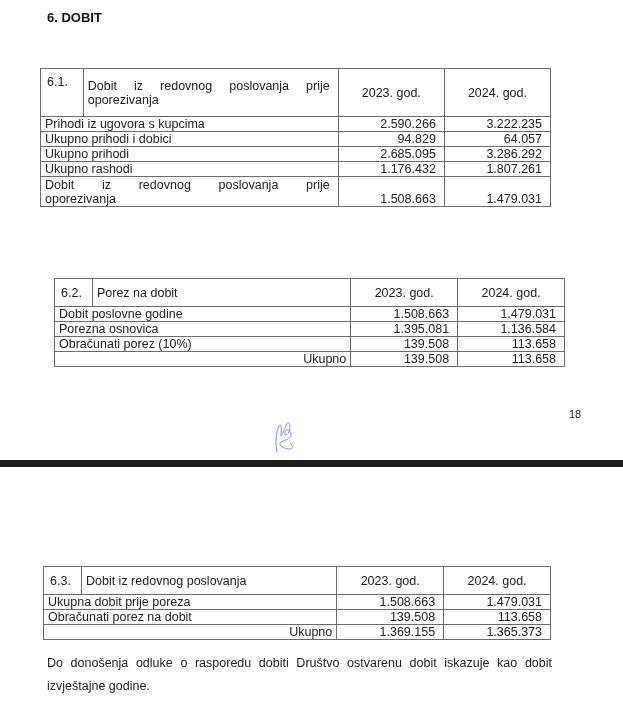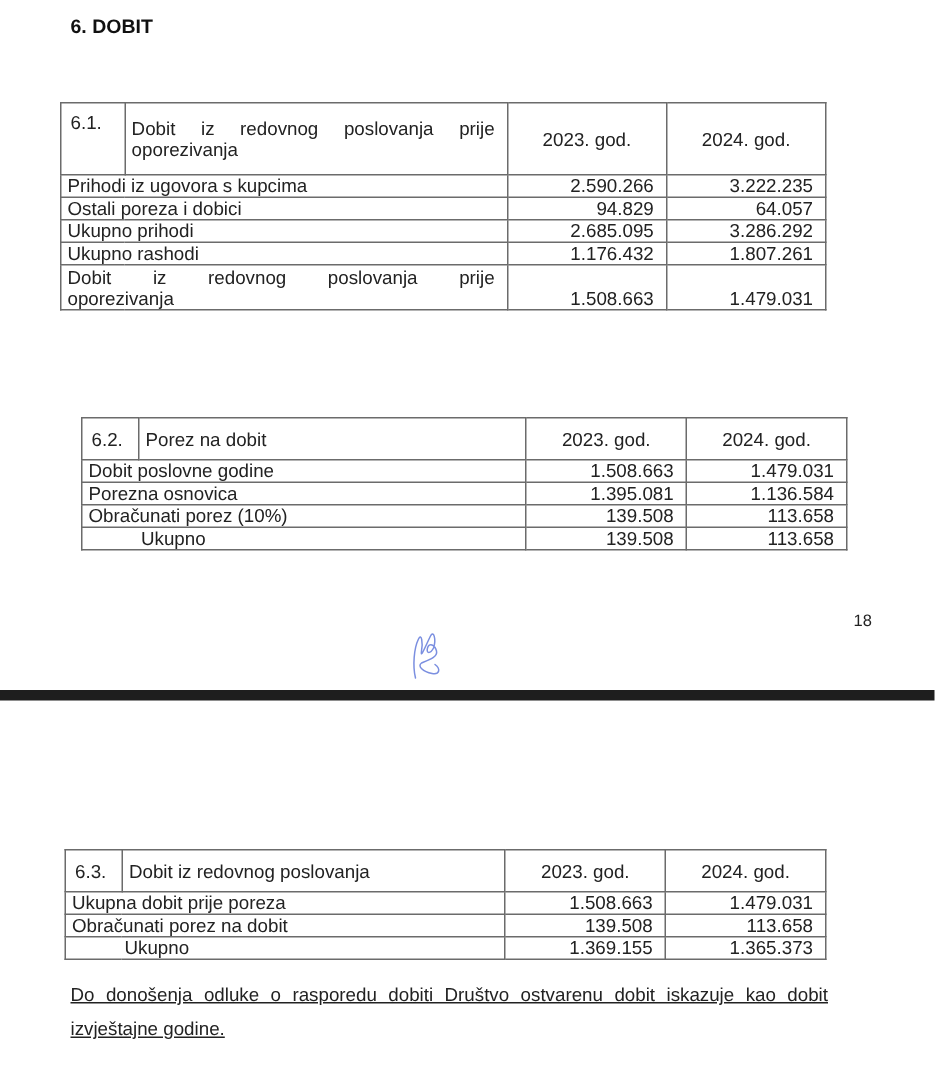--- a/index.html
+++ b/index.html
@@ -15,41 +15,41 @@
   table.fin {
     position: absolute; border-collapse: collapse;
     font-family: "Liberation Sans", sans-serif; font-size: 12.5px; color: #222;
   }
   table.fin td {
     border: 1px solid #6b6b6b; padding: 0 4px; line-height: 14px; vertical-align: middle;
   }
   table.fin td.num { text-align: right; padding-right: 8px; margin-top: 25px; }
   table.fin td.yr { text-align: center; }
   table.fin tr.bold td { font-weight: normal; }
-  table.fin td.center { text-align: left; padding-left: 39px; }
+  table.fin td.center { text-align: right; padding-left: 39px; }
   .hdr-num { width: 32px; padding-left: 6px !important; vertical-align: top !important; padding-top: 6px !important; margin-left: 24px; }
   .hdr-title { text-align: justify; text-align-last: justify; }
   .hdr-title .last { text-align-last: left; display: block; }
 
   #t1 { left: 40px; top: 68px; width: 511px; }
   #t2 { left: 54px; top: 278px; width: 511px; }
   #t3 { left: 43px; top: 566px; width: 508px; }
 
   .page-number {
     position: absolute; left: 569px; top: 408px; font-size: 11px; color: #222;
   }
   .signature { position: absolute; left: 272px; top: 418px; width: 26px; height: 36px; }
   .page-break {
     position: absolute; left: 0; top: 460px; width: 623px; height: 7px;
     background: #1e1e1e;
   }
   .paragraph {
     position: absolute; left: 47px; top: 652px; width: 505px;
     font-size: 12.5px; line-height: 23px; color: #222;
-    text-align: justify; text-align-last: left; text-decoration: underline;
+    text-align: justify; text-align-last: left;
   }
   .pline { display: block; text-align: justify; text-align-last: justify; }
   .pline.last { text-align-last: left; }
 </style>
 </head>
 <body>
 
 <div class="heading">6. DOBIT</div>
 
 <table class="fin" id="t1">
@@ -68,21 +68,21 @@
     </td>
     <td class="yr">2023. god.</td>
     <td class="yr">2024. god.</td>
   </tr>
   <tr>
     <td colspan="2">Prihodi iz ugovora s kupcima</td>
     <td class="num">2.590.266</td>
     <td class="num">3.222.235</td>
   </tr>
   <tr>
-    <td colspan="2">Ostali poreza i dobici</td>
+    <td colspan="2">Ukupno prihodi i dobici</td>
     <td class="num">94.829</td>
     <td class="num">64.057</td>
   </tr>
   <tr class="bold">
     <td colspan="2">Ukupno prihodi</td>
     <td class="num">2.685.095</td>
     <td class="num">3.286.292</td>
   </tr>
   <tr class="bold">
     <td colspan="2">Ukupno rashodi</td>

